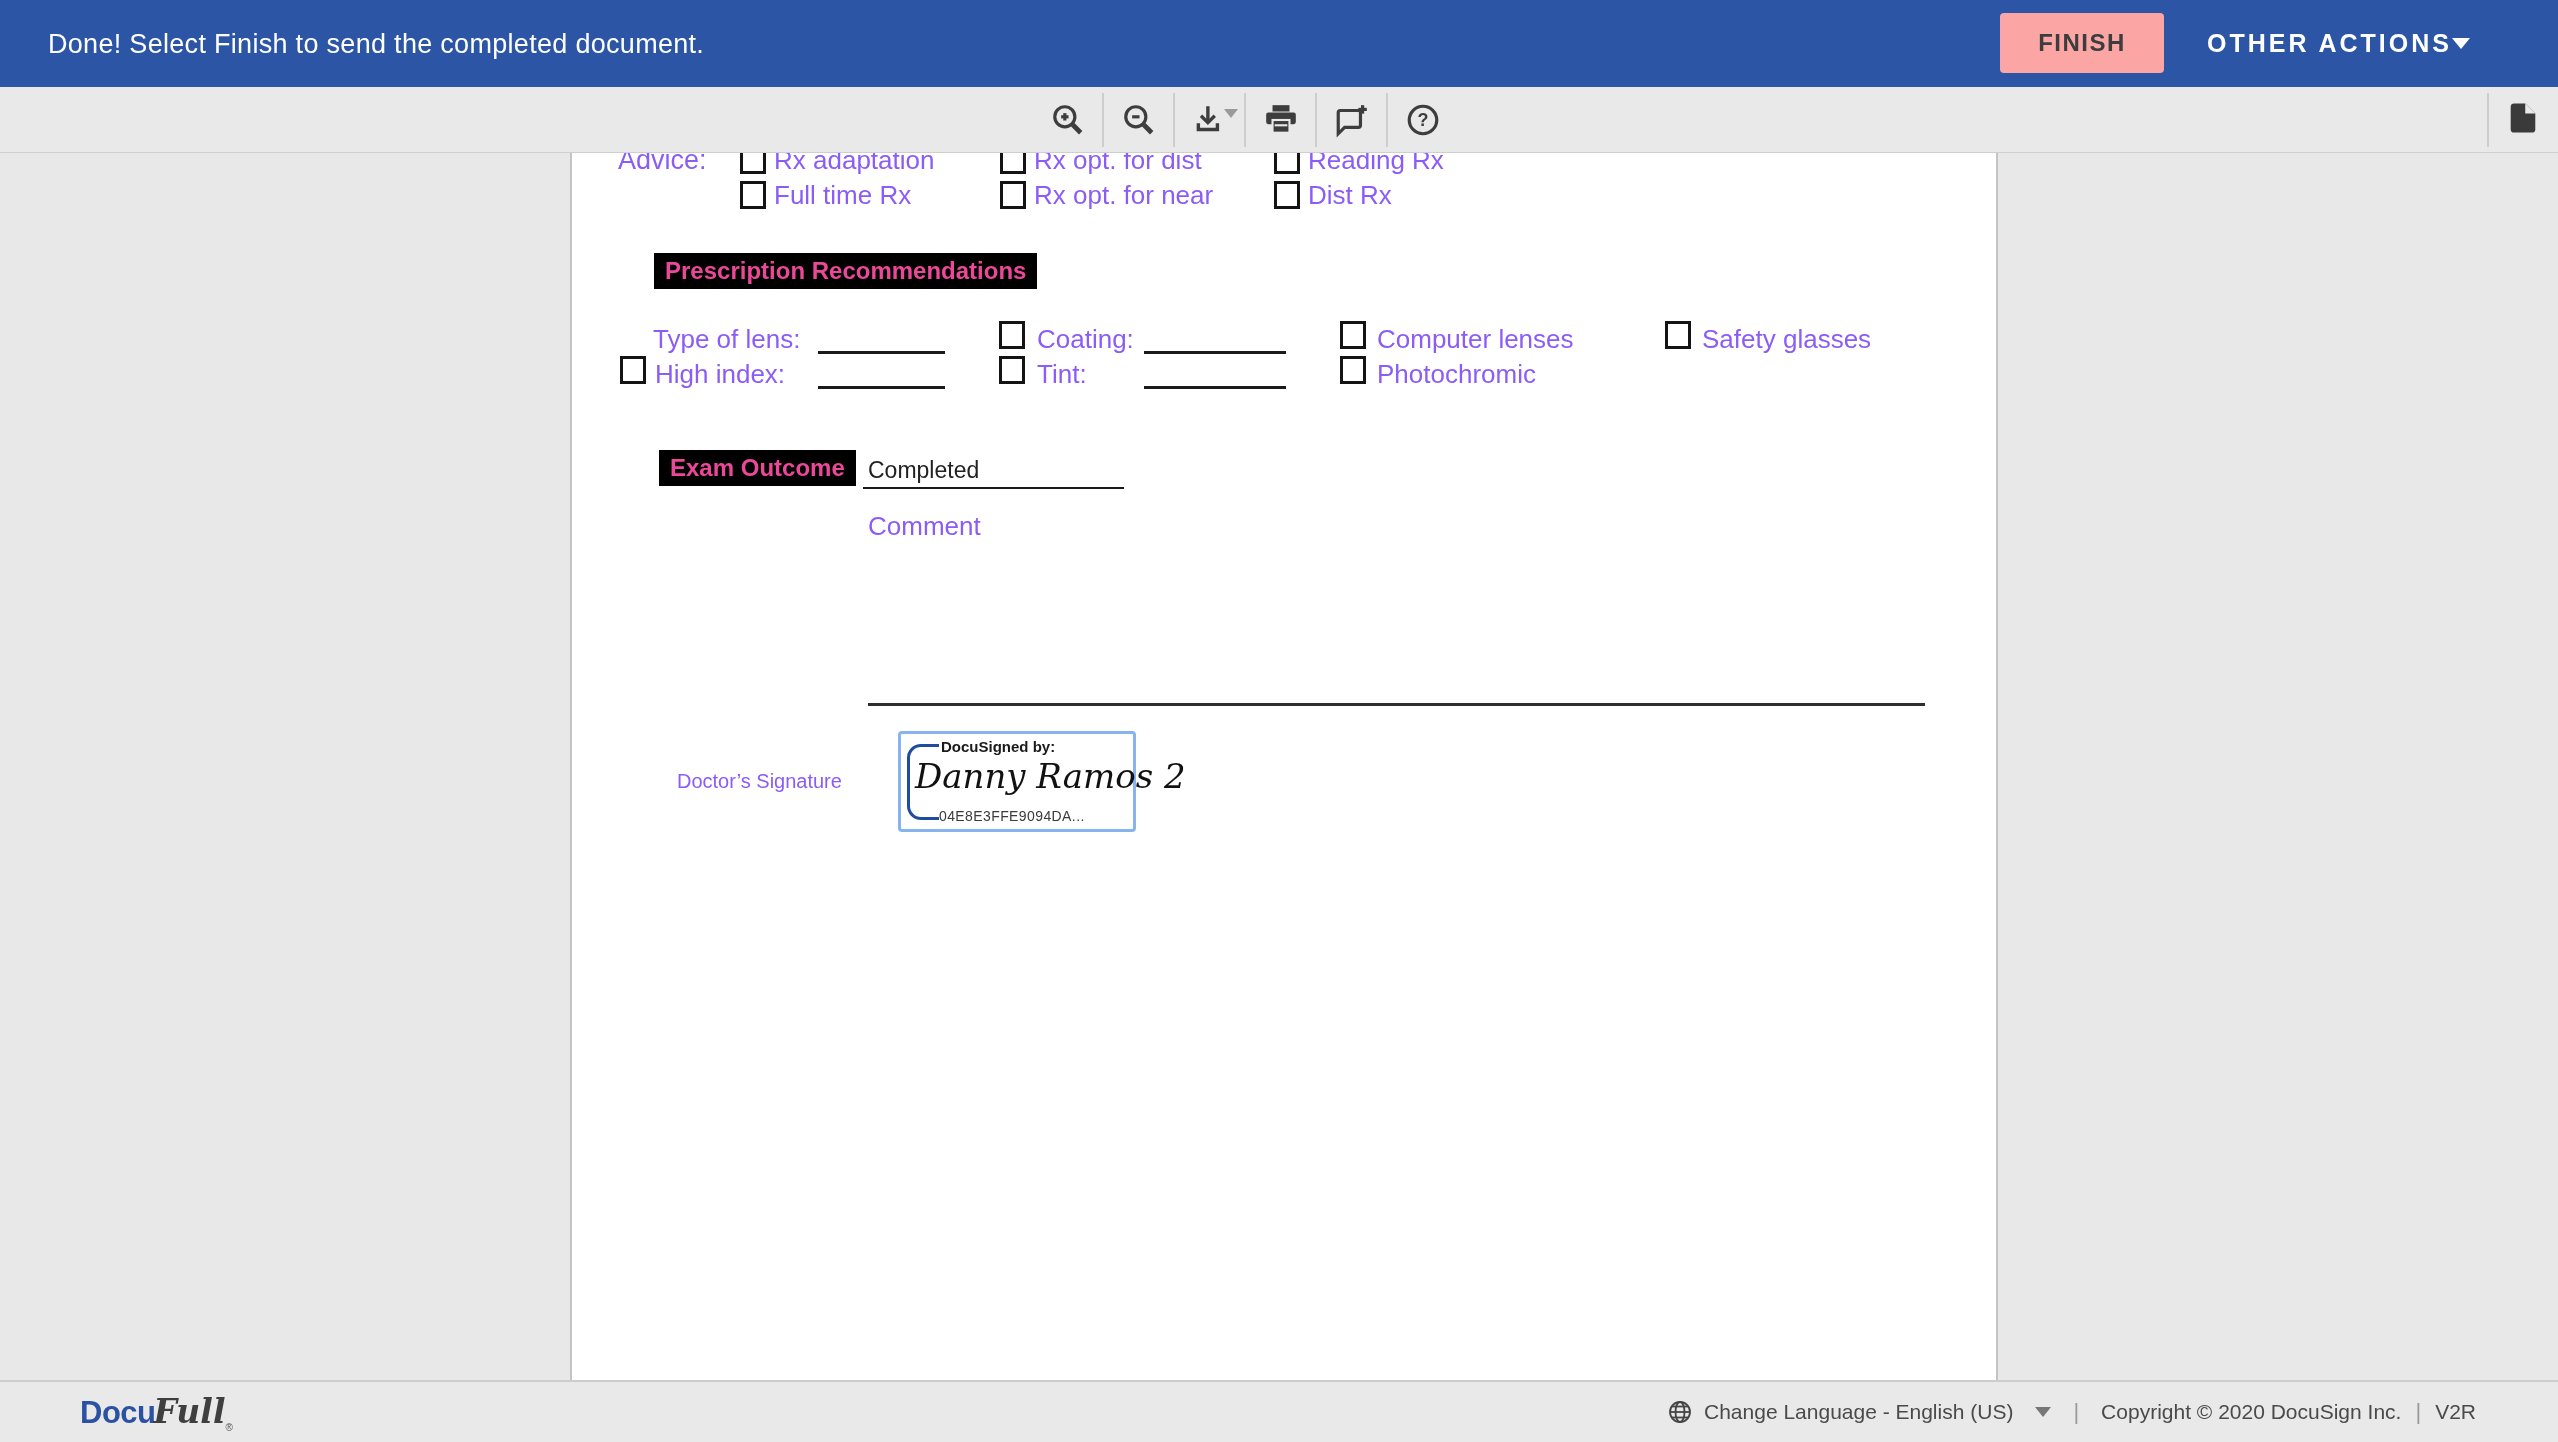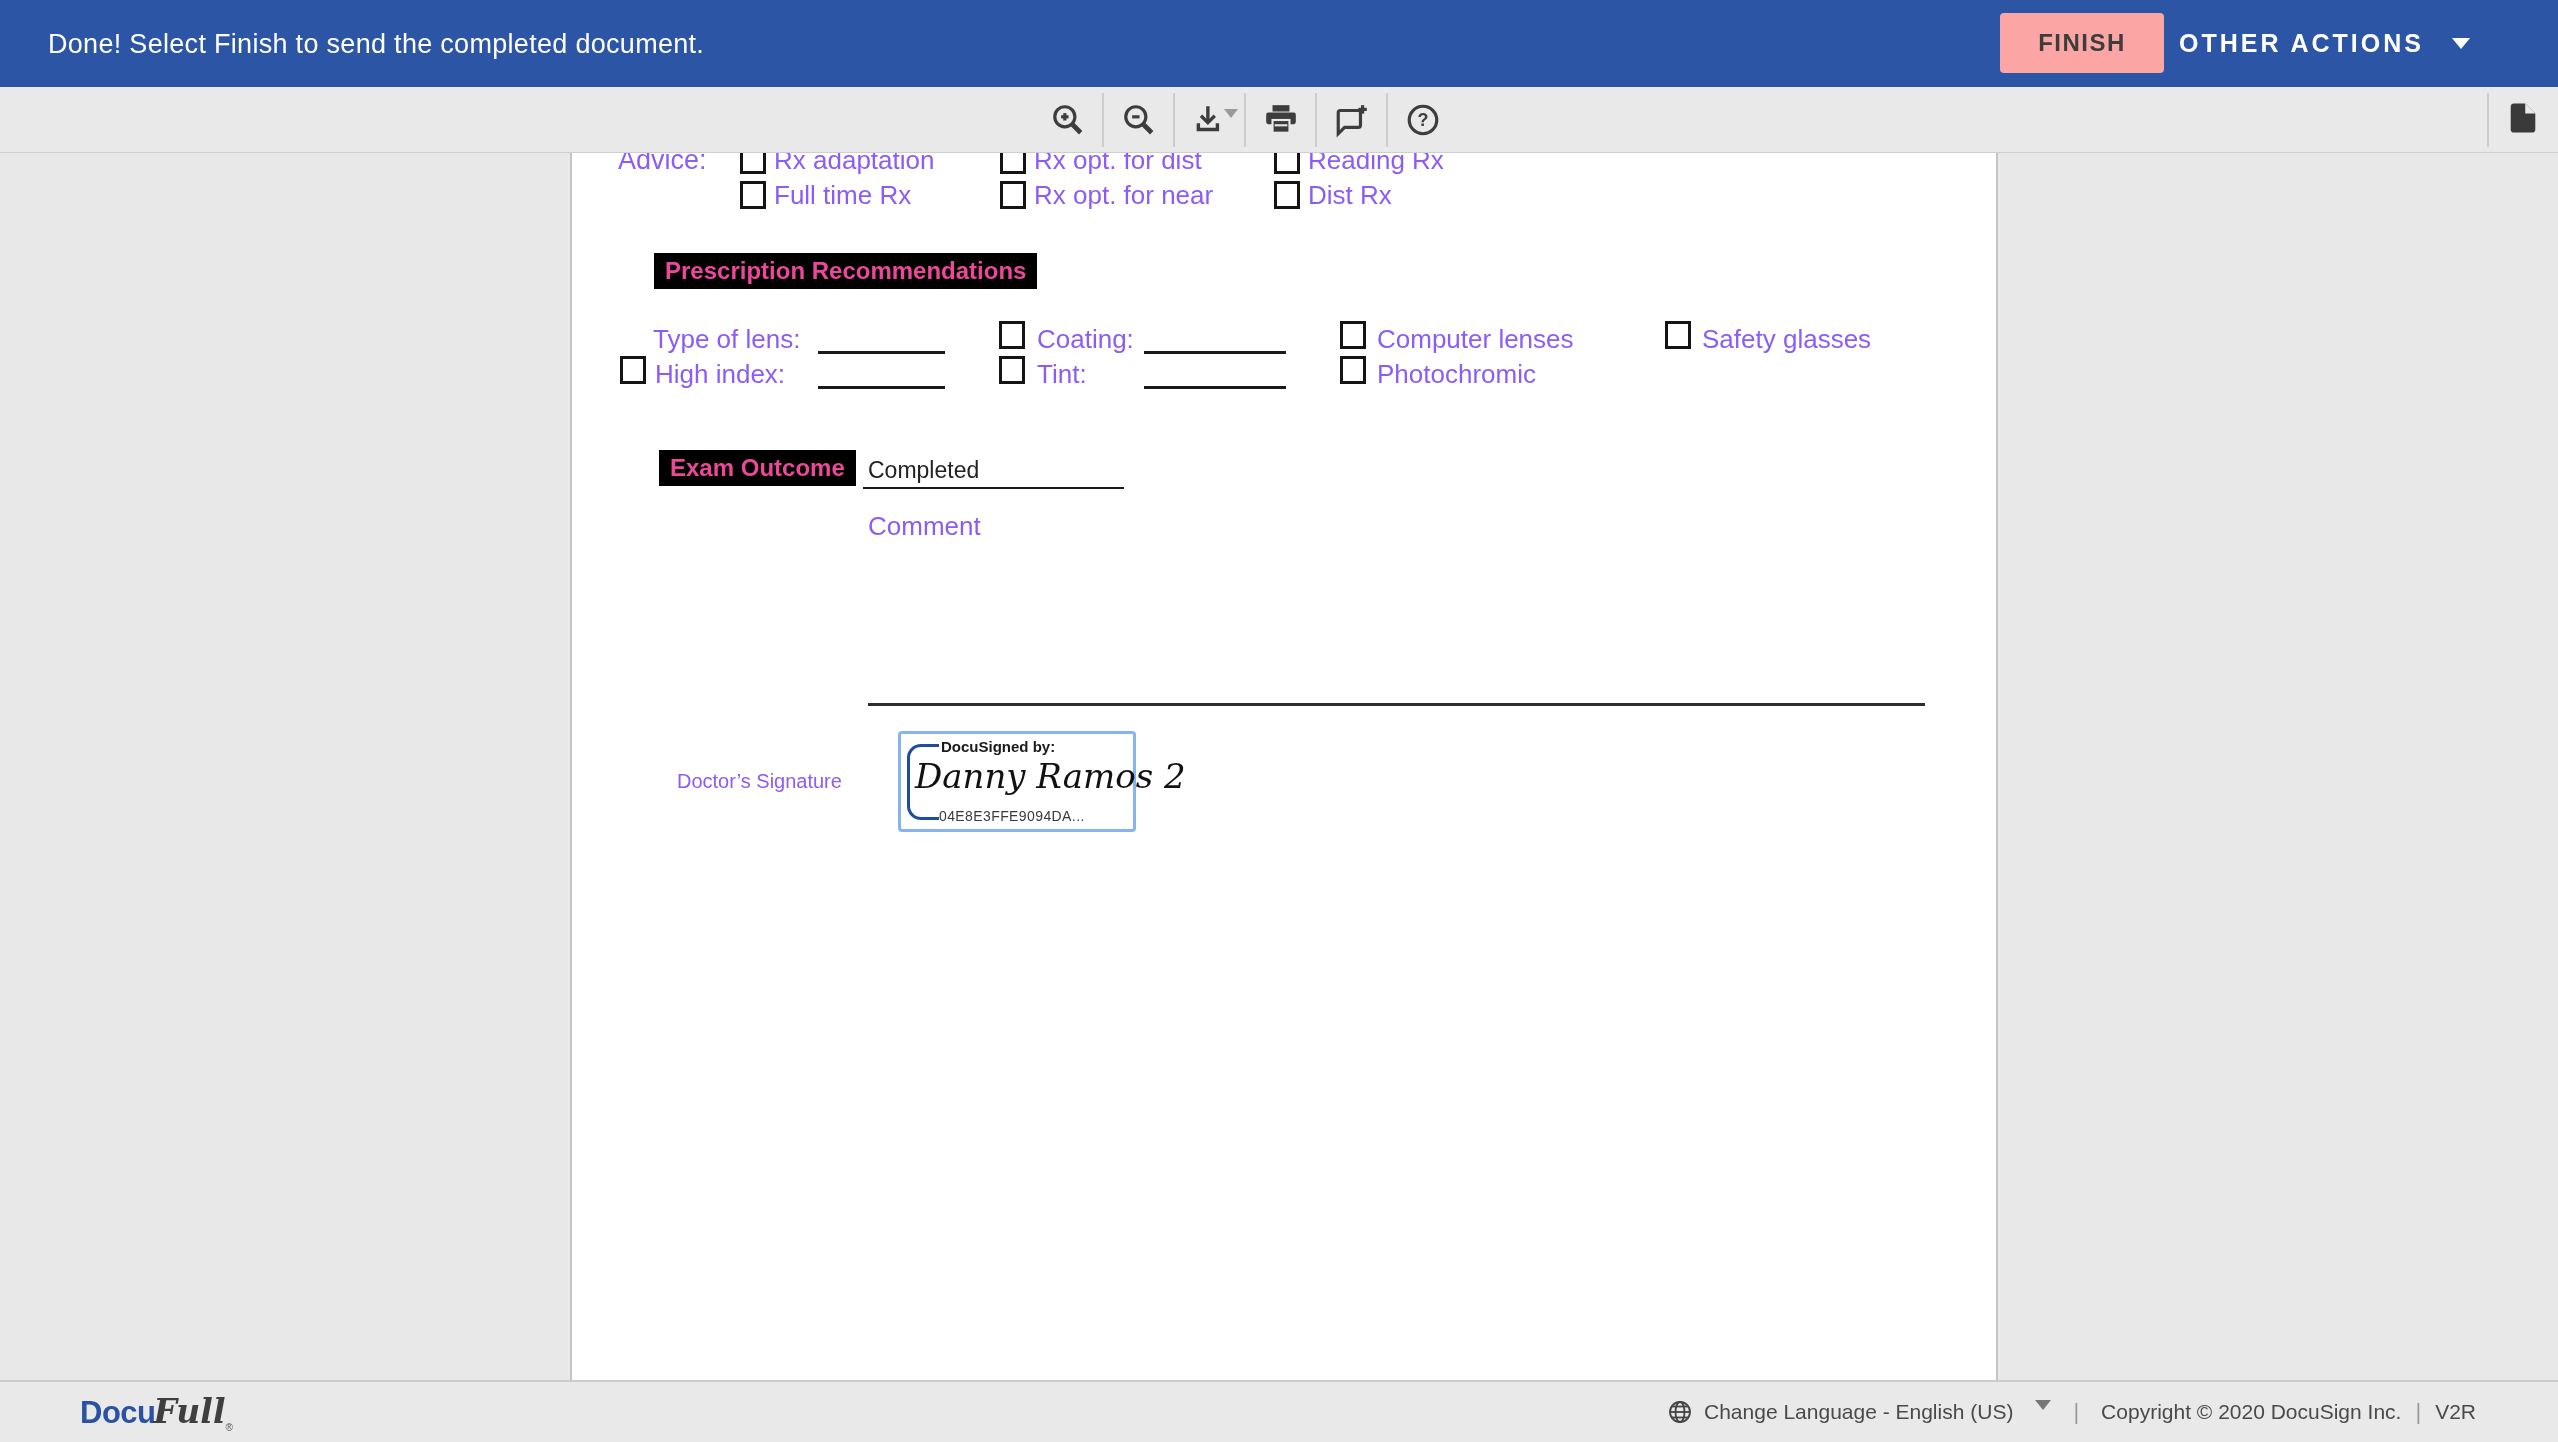--- a/index.html
+++ b/index.html
@@ -11,21 +11,21 @@
   .banner { position:absolute; left:0; top:0; width:2558px; height:87px;
             background:#2c56a5; }
   .banner-msg { position:absolute; left:48px; top:50%; transform:translateY(-50%);
                 color:#ffffff; font-size:27px; letter-spacing:0.3px; }
   .finish-btn { position:absolute; right:394px; top:13px; width:164px; height:60px;
                 background:#fca5a5; border:none; border-radius:4px;
                 font-family:"Liberation Sans",sans-serif;
                 font-size:24px; font-weight:bold; letter-spacing:1.5px; color:#3d3d3d;
                 cursor:pointer; }
   .other-actions { position:absolute; right:88px; top:0; height:87px;
-                   display:flex; align-items:center; gap:28px; cursor:pointer;
+                   display:flex; align-items:center; gap:0; cursor:pointer;
                    background:none; border:none; }
   .other-actions span.lbl { color:#ffffff; font-size:25px; font-weight:600;
                             letter-spacing:3px; font-family:"Liberation Sans",sans-serif;}
   .caret-down-white { width:0; height:0; border-left:9px solid transparent;
                       border-right:9px solid transparent; border-top:11px solid #ffffff; }
 
   
   .toolbar { position:absolute; left:0; top:87px; width:2558px; height:66px;
              background:#e9e9e9; border-bottom:1px solid #cfcfcf; }
   .tool-group { position:absolute; left:1033px; top:0; height:65px;
@@ -76,21 +76,21 @@
             background:#e9e9e9; border-top:2px solid #cccccc; }
   .logo { position:absolute; left:80px; top:50%; transform:translateY(-50%);
           white-space:nowrap; cursor:default; }
   .logo .docu { font-weight:800; font-size:31px; color:#2b51a3; letter-spacing:-0.5px; }
   .logo .sign { font-family:"DejaVu Serif", serif; font-style:italic; font-weight:600;
                 font-size:33px; color:#3f3f3f; margin-left:-2px; }
   .logo .reg { font-size:10px; color:#555; vertical-align:-8px; }
   .footer-right { position:absolute; right:82px; top:0; height:60px;
                   display:flex; align-items:center; font-size:21px; color:#4a4a4a; }
   .footer-right .gap-s { margin-left:12px; }
-  .lang-btn { display:flex; align-items:flex-start; background:none; border:none;
+  .lang-btn { display:flex; align-items:center; background:none; border:none;
               font-family:"Liberation Sans",sans-serif; font-size:21px; color:#4a4a4a;
               cursor:pointer; }
   .caret-down-gray { width:0; height:0; border-left:8px solid transparent;
                      border-right:8px solid transparent; border-top:10px solid #777777;
                      margin-left:22px; }
   .fdiv { color:#9a9a9a; margin:0 22px; font-size:22px; }
   .fdiv2 { color:#9a9a9a; margin:0 14px; font-size:22px; }
 </style>
 </head>
 <body>

